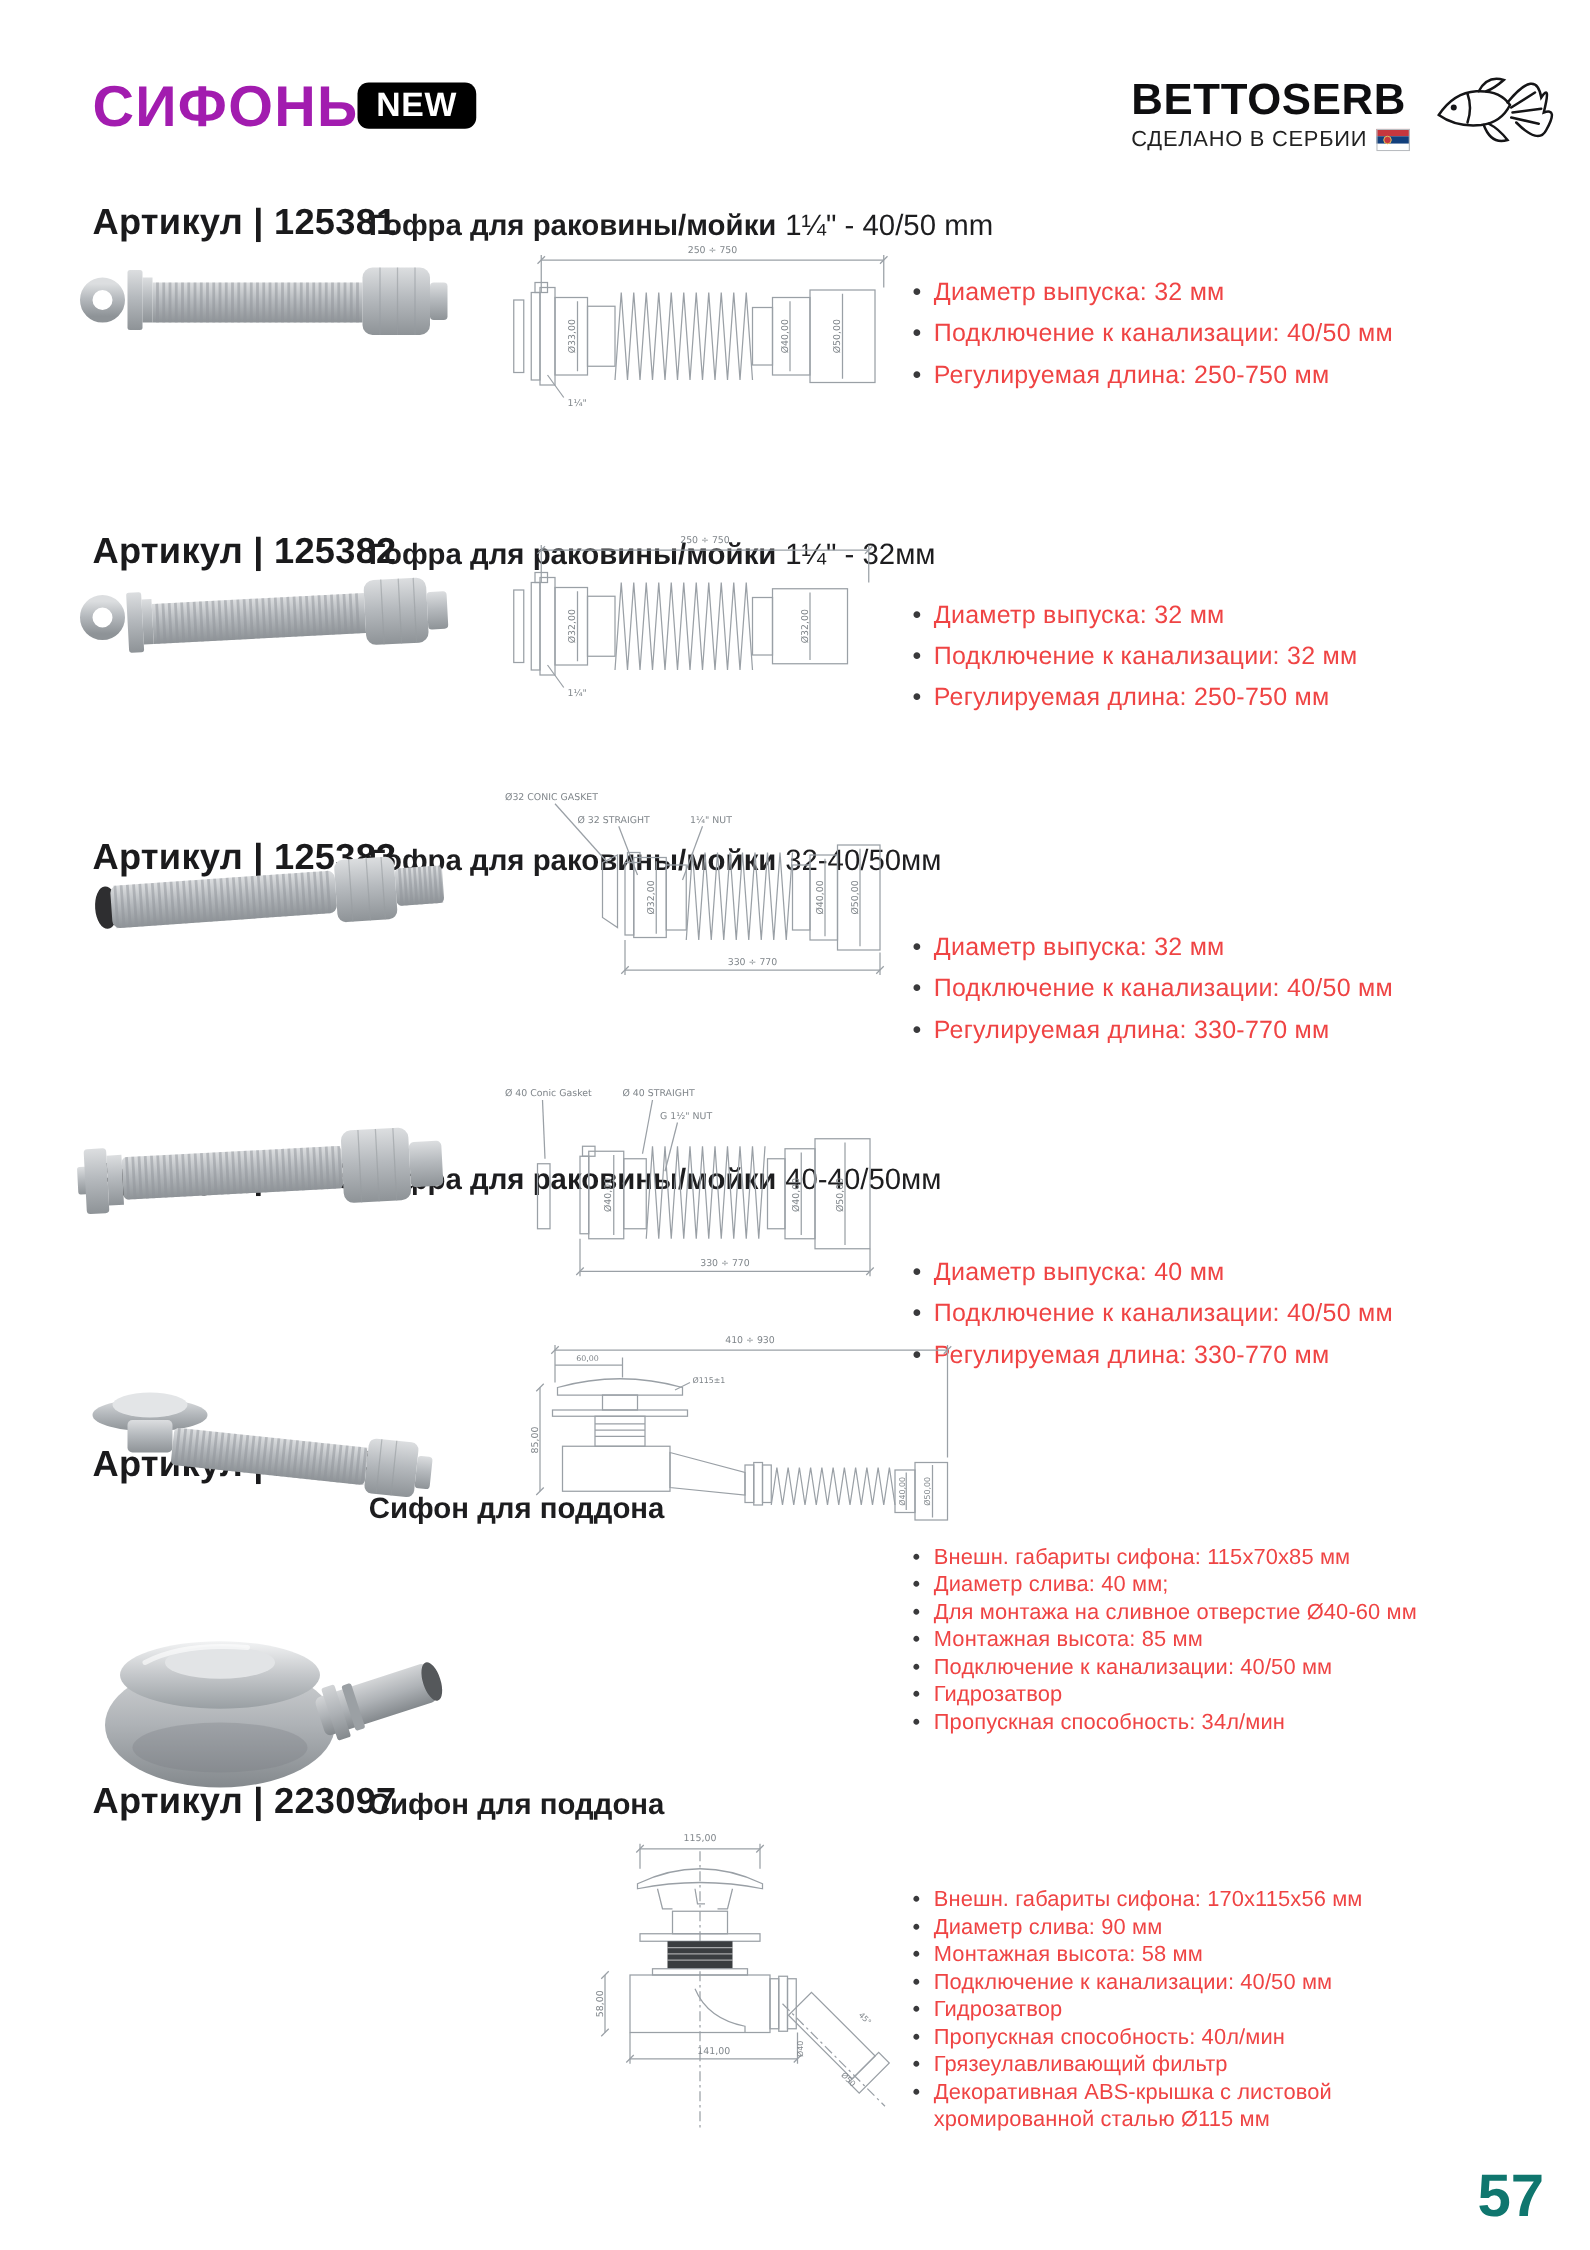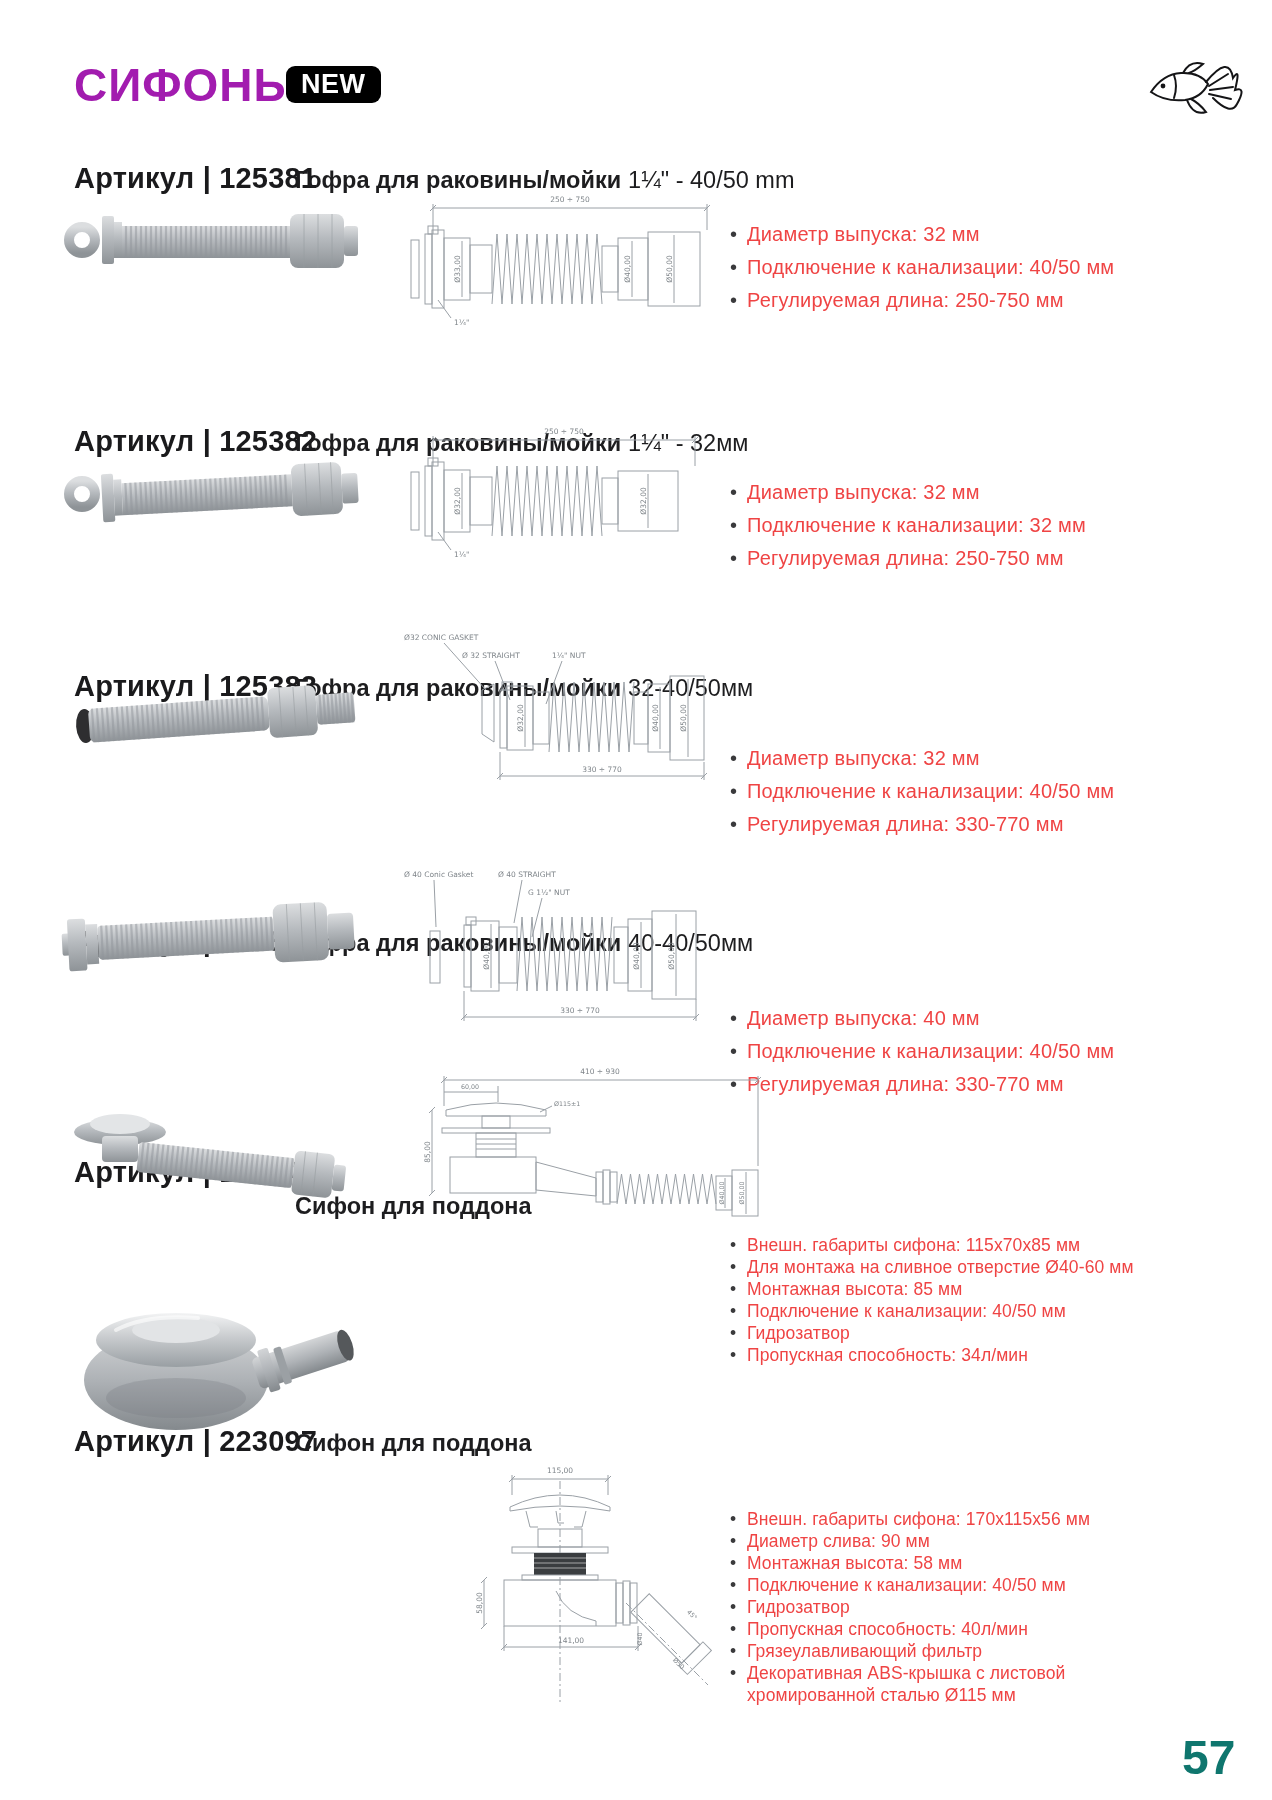--- a/index.html
+++ b/index.html
@@ -28,20 +28,33 @@
   .pagenum{font-size:48px;font-weight:600;color:#0f766e;}
 </style>
 </head>
 <body>
 
 <div class="page">
 
   <div class="abs h1" style="left:74px;top:58px;">СИФОНЫ</div>
   <div class="abs badge" style="left:286px;top:66px;">NEW</div>
 
+  <div class="abs" style="left:905px;top:62px;">
+    <div class="brand-name">BETTOSERB</div>
+    <div class="brand-tagline">
+      <span>СДЕЛАНО В СЕРБИИ</span>
+      <svg width="27" height="18" viewBox="0 0 27 18">
+        <rect x="0" y="0" width="27" height="6" fill="#C6373E"></rect>
+        <rect x="0" y="6" width="27" height="6" fill="#12407C"></rect>
+        <rect x="0" y="12" width="27" height="6" fill="#ffffff"></rect>
+        <rect x="0.5" y="0.5" width="26" height="17" fill="none" stroke="#b9bcc0" stroke-width="1"></rect>
+        <circle cx="9" cy="9" r="3" fill="#C6373E" stroke="#e5c35a" stroke-width="0.8"></circle>
+      </svg>
+    </div>
+  </div>
   <svg class="abs" style="left:1143px;top:46px;" width="100" height="88" viewBox="0 0 100 88">
     <g stroke="#151517" stroke-width="2" fill="none" stroke-linecap="round">
       <path d="M8,46 Q20,28 38,27 Q57,26 65,38 Q58,52 42,54 Q22,56 8,46 Z"></path>
       <path d="M31,29 Q35,40 31,52"></path>
       <path d="M63,36 Q86,8 90,32 Q98,20 92,44 Q104,40 94,58 Q88,70 70,52"></path>
       <path d="M66,40 L85,28"></path>
         <path d="M67,44 L90,41"></path>
         <path d="M66,48 L88,53"></path>
       <path d="M40,27 Q47,14 60,18 Q52,25 46,27"></path>
       <path d="M44,54 Q50,70 63,66 Q56,57 48,53"></path>
@@ -358,20 +371,21 @@
     <text x="180" y="12" text-anchor="middle">410 ÷ 930</text>
     <text x="50" y="27" text-anchor="middle" class="t6">60,00</text>
     <text x="134" y="44" class="t6">Ø115±1</text>
     <text x="8" y="92" text-anchor="middle" transform="rotate(-90 8 90)">85,00</text>
     <text x="302" y="133" text-anchor="middle" class="t6" transform="rotate(-90 302 131)">Ø40,00</text>
     <text x="322" y="133" text-anchor="middle" class="t6" transform="rotate(-90 322 131)">Ø50,00</text>
   </svg>
 
   <ul class="abs specs sp-sm" style="left:728px;top:1234px;">
     <li>Внешн. габариты сифона: 115x70x85 мм</li>
+    <li>Диаметр слива: 40 мм;</li>
     <li>Для монтажа на сливное отверстие Ø40-60 мм</li>
     <li>Монтажная высота: 85 мм</li>
     <li>Подключение к канализации: 40/50 мм</li>
     <li>Гидрозатвор</li>
     <li>Пропускная способность: 34л/мин</li>
   </ul>
 
   <div class="abs article" style="left:74px;top:1425px;">Артикул | 223097</div>
   <div class="abs ptitle" style="left:295px;top:1430px;">
     <span class="b">Сифон для поддона</span>

